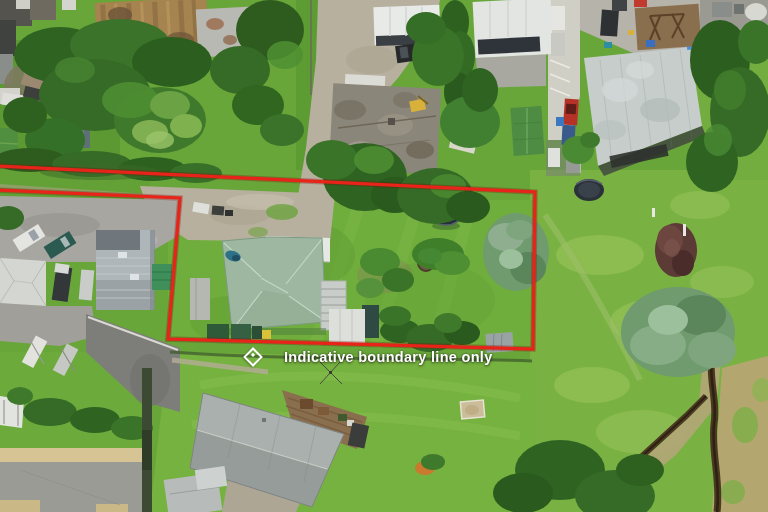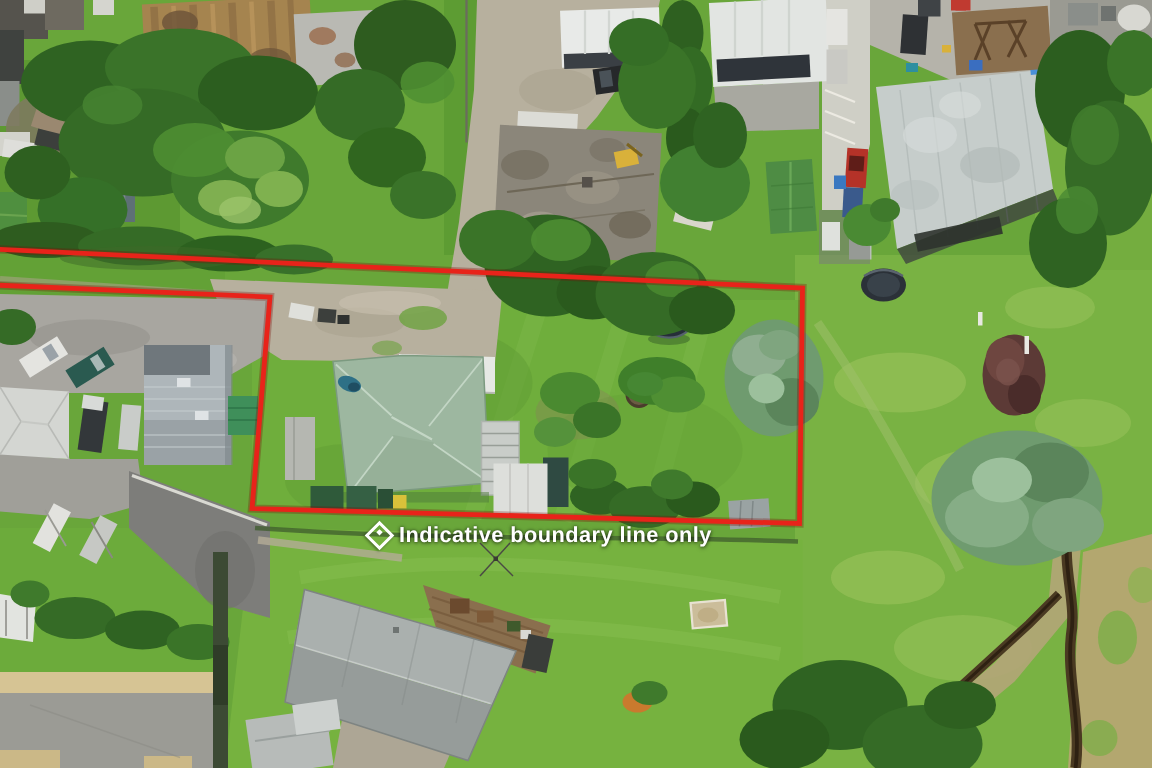--- a/index.html
+++ b/index.html
@@ -1,19 +1,19 @@
 <!DOCTYPE html>
 <html><head>
 <meta charset="utf-8">
 <style>
   html,body{margin:0;padding:0;background:#222;}
   #stage{position:relative;width:768px;height:512px;overflow:hidden;
          font-family:"Liberation Sans",sans-serif;background:#69a63a;}
   #photo{position:absolute;left:0;top:0;}
-  #caption{position:absolute;left:246px;top:349px;display:flex;align-items:center;gap:6px;
+  #caption{position:absolute;left:246px;top:349px;display:flex;align-items:center;gap:24px;
            color:#fff;font-weight:bold;font-size:14.5px;letter-spacing:.3px;
            text-shadow:0 1px 3px rgba(0,0,0,.6),0 0 2px rgba(0,0,0,.45);user-select:none;}
   #diamond{width:10px;height:10px;border:2px solid #fff;transform:rotate(45deg);
            box-shadow:0 1px 2px rgba(0,0,0,.4);position:relative;flex:0 0 auto;}
   #diamond span{position:absolute;left:2px;top:2px;width:3px;height:3px;background:#fff;display:block;}
 </style>
 </head>
 <body>
 
 <div id="stage">

